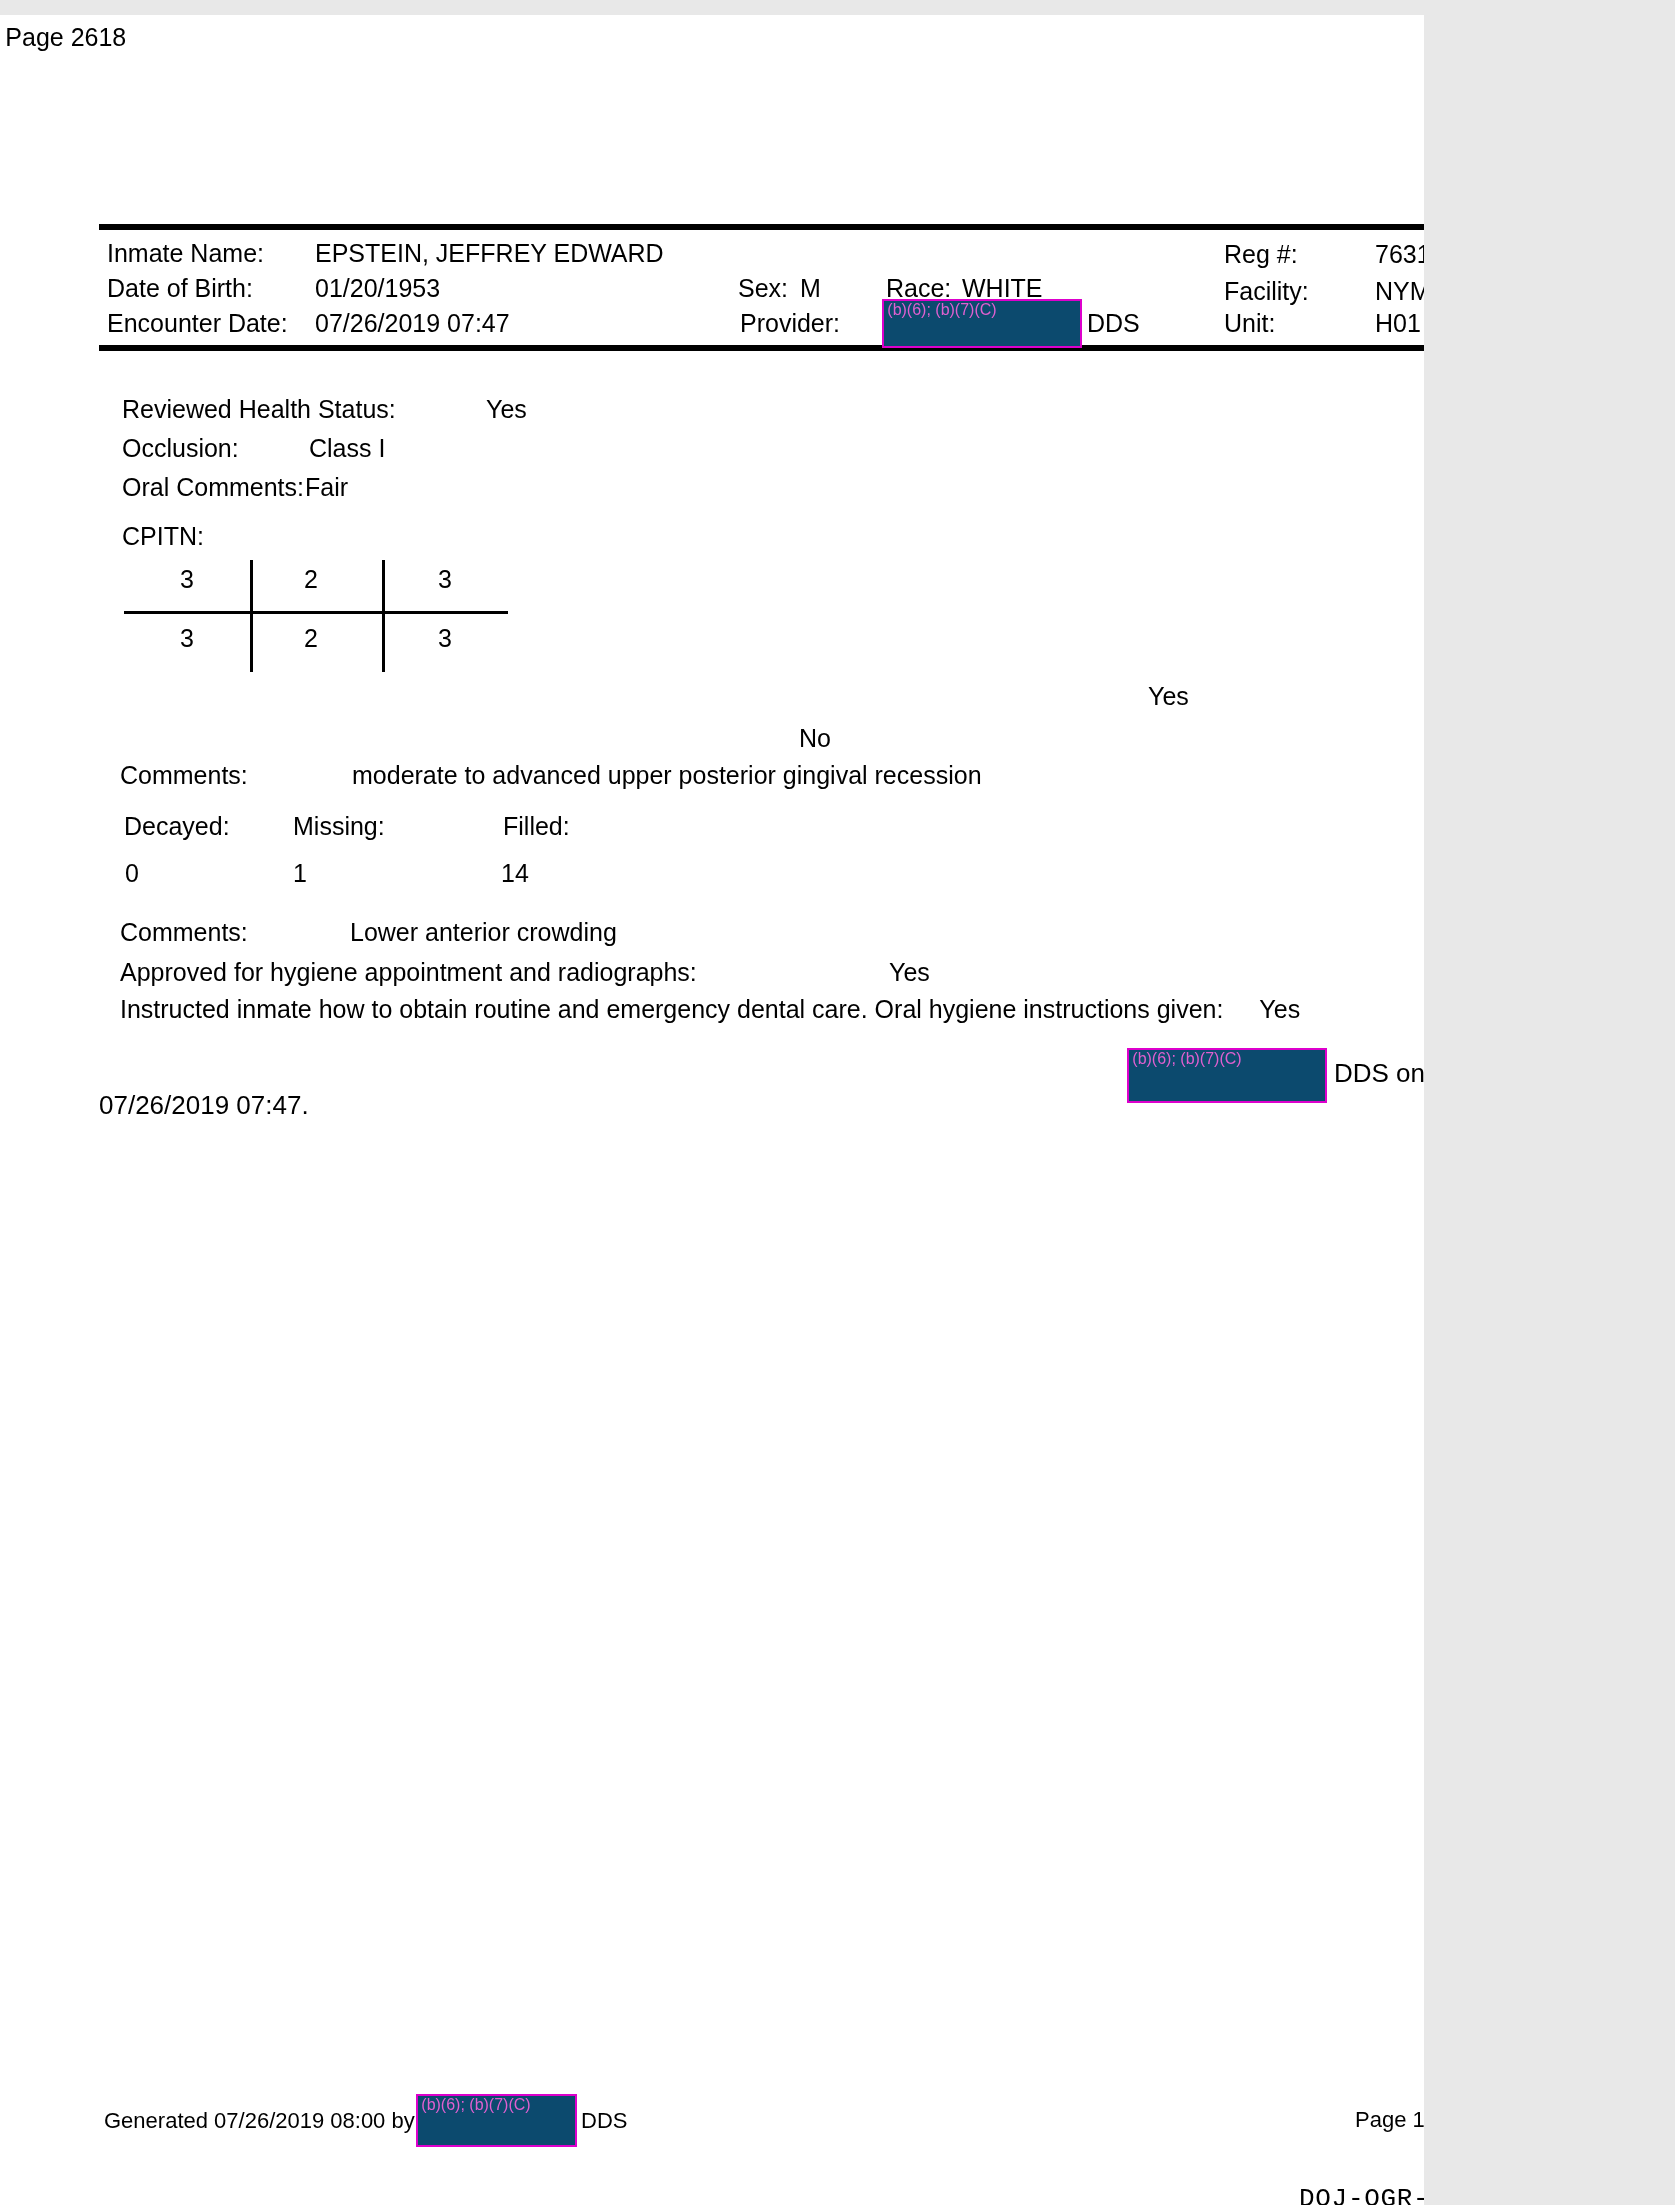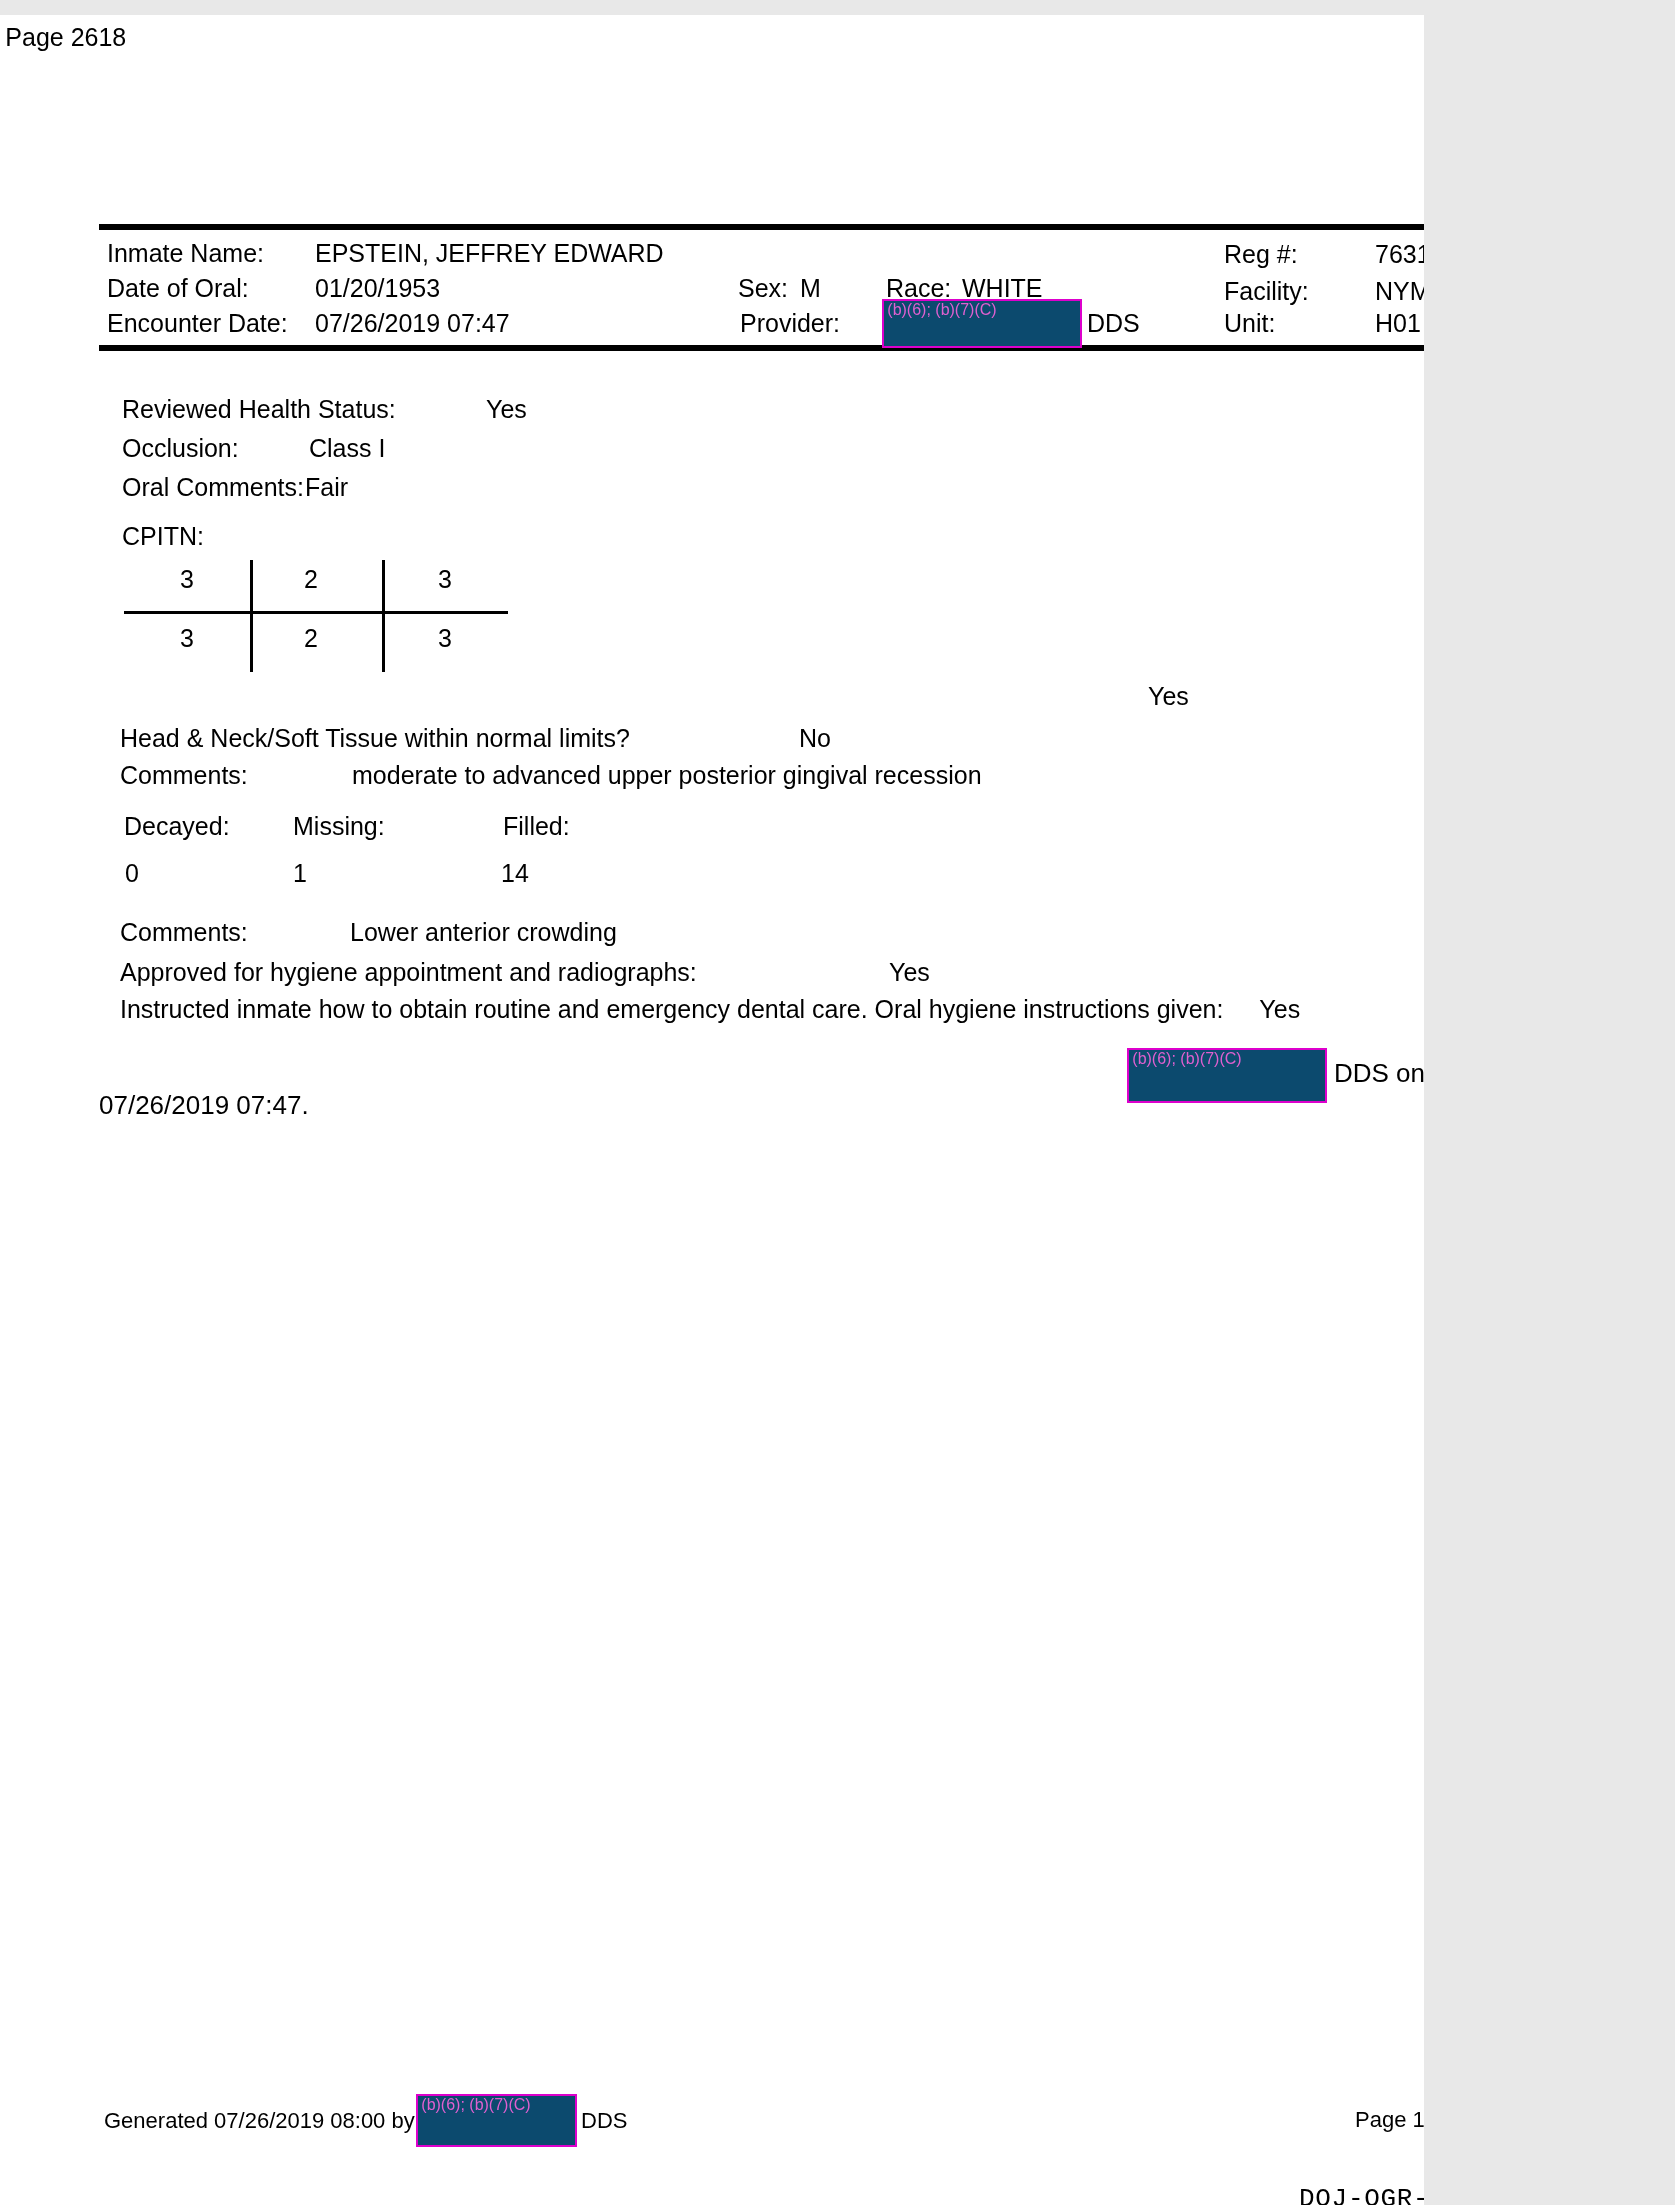--- a/index.html
+++ b/index.html
@@ -37,21 +37,21 @@
 
 
   <div class="rule" style="top:209px;"></div>
   <div class="rule" style="top:330px;"></div>
 
   <div class="abs" style="left:107px;top:224px;">Inmate Name:</div>
   <div class="abs" style="left:315px;top:224px;">EPSTEIN, JEFFREY EDWARD</div>
   <div class="abs" style="left:1224px;top:225px;">Reg #:</div>
   <div class="abs" style="left:1375px;top:225px;">76318-054</div>
 
-  <div class="abs" style="left:107px;top:259px;">Date of Oral:</div>
+  <div class="abs" style="left:107px;top:259px;">Date of Birth:</div>
   <div class="abs" style="left:315px;top:259px;">01/20/1953</div>
   <div class="abs" style="left:738px;top:259px;">Sex:</div>
   <div class="abs" style="left:800px;top:259px;">M</div>
   <div class="abs" style="left:886px;top:259px;">Race:</div>
   <div class="abs" style="left:962px;top:259px;">WHITE</div>
   <div class="abs" style="left:1224px;top:262px;">Facility:</div>
   <div class="abs" style="left:1375px;top:262px;">NYM</div>
 
   <div class="abs" style="left:107px;top:294px;">Encounter Date:</div>
   <div class="abs" style="left:315px;top:294px;">07/26/2019 07:47</div>
@@ -81,21 +81,20 @@
     <span class="num" style="left:63px;top:5.3px;">3</span>
     <span class="num" style="left:187px;top:5.3px;">2</span>
     <span class="num" style="left:321px;top:5.3px;">3</span>
     <span class="num" style="left:63px;top:64px;">3</span>
     <span class="num" style="left:187px;top:64px;">2</span>
     <span class="num" style="left:321px;top:64px;">3</span>
   </div>
 
   <div class="abs" style="left:1148px;top:667px;">Yes</div>
 
-  <div class="abs b" style="left:120px;top:709px;">Head &amp; Neck/Soft Tissue within normal limits?</div>
   <div class="abs" style="left:799px;top:709px;">No</div>
 
   <div class="abs b" style="left:120px;top:746px;">Comments:</div>
   <div class="abs" style="left:352px;top:746px;">moderate to advanced upper posterior gingival recession</div>
 
   <div class="abs b" style="left:124px;top:797px;">Decayed:</div>
   <div class="abs b" style="left:293px;top:797px;">Missing:</div>
   <div class="abs b" style="left:503px;top:797px;">Filled:</div>
   <div class="abs" style="left:125px;top:844px;">0</div>
   <div class="abs" style="left:293px;top:844px;">1</div>

